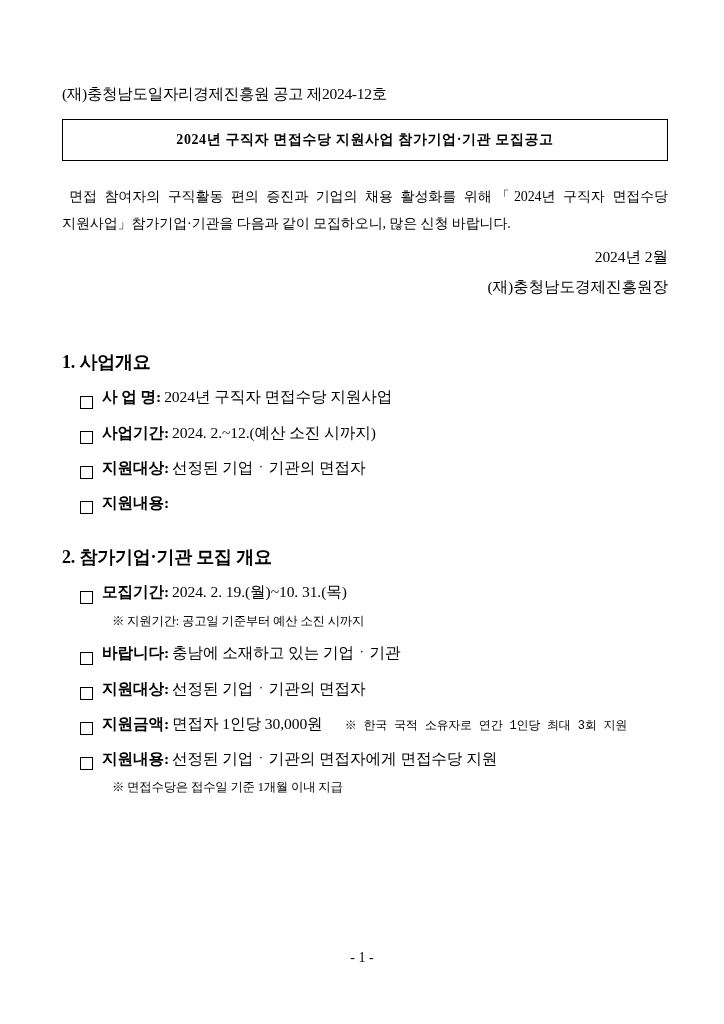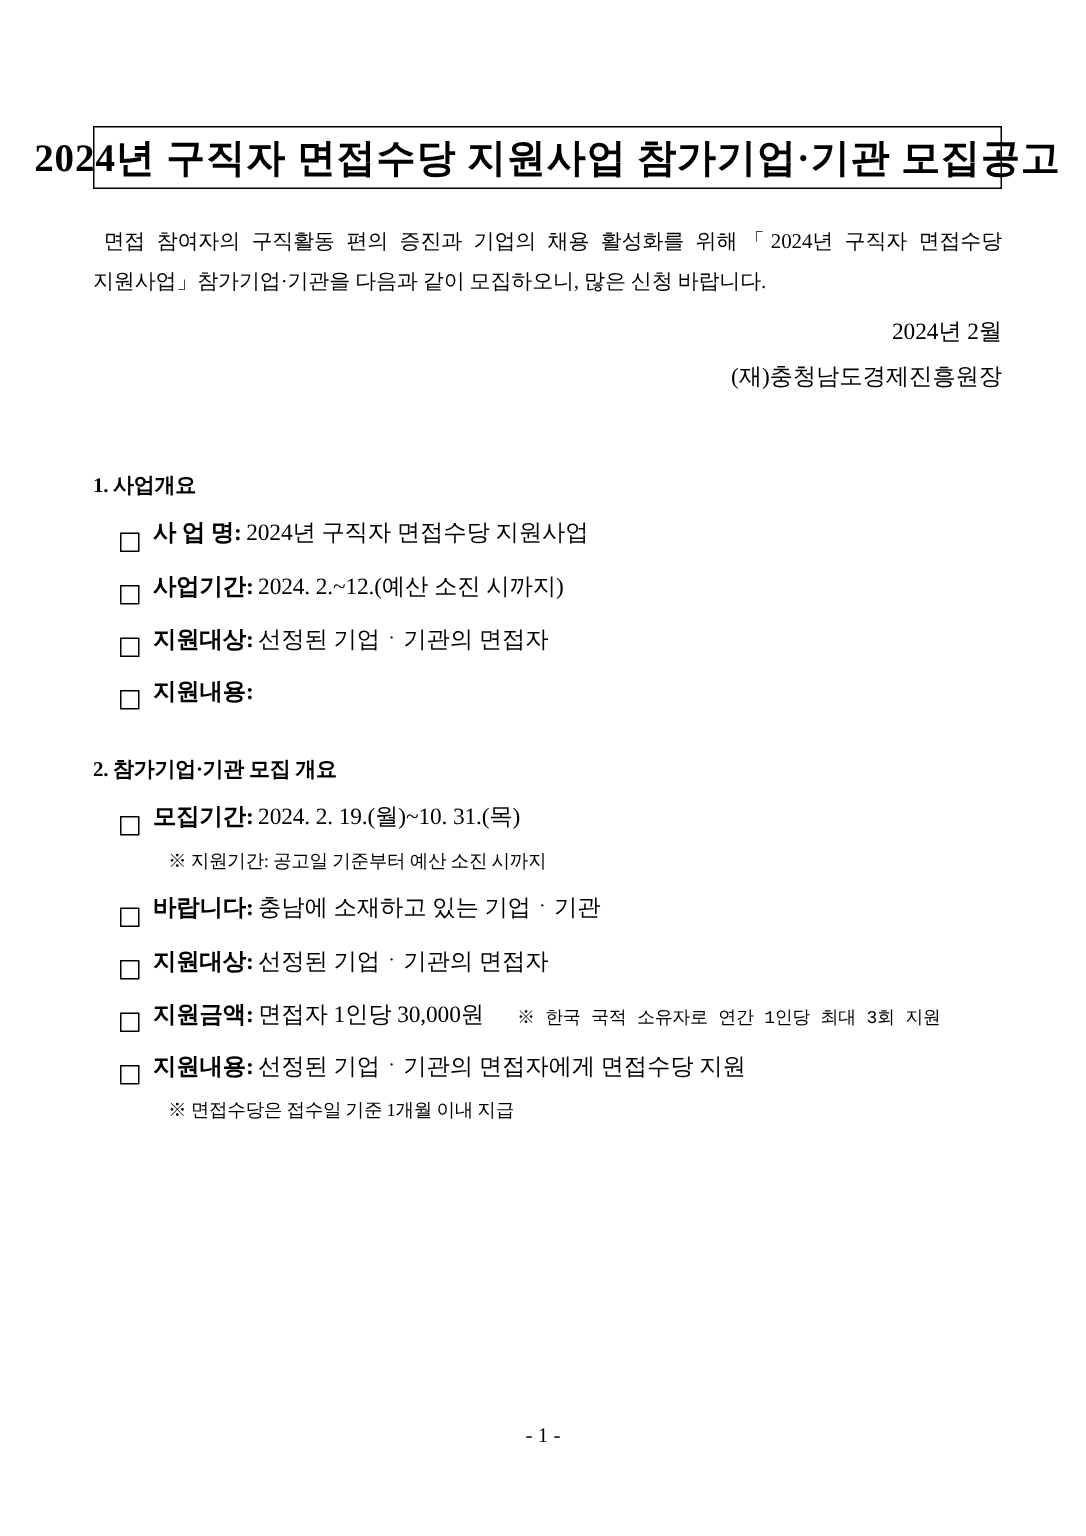--- a/index.html
+++ b/index.html
@@ -34,21 +34,21 @@
   
   .title-box {
     border: 1.6px solid #000;
     height: 40px;
     display: flex;
     align-items: center;
     justify-content: center;
     margin: 0 0 22px 0;
   }
   .title-box .title-text {
-    font-size: 26px;
+    font-size: 14px;
     font-weight: bold;
     letter-spacing: 0.6px;
     white-space: nowrap;
   }
 
   
   .intro {
     font-size: 14px;
     line-height: 1.95;
     text-align: justify;
@@ -63,21 +63,21 @@
     text-align: right;
     font-size: 15.6px;
     line-height: 1.95;
     margin: 0;
     letter-spacing: -0.1px;
   }
   .right-line.strong { font-weight: normal; }
 
   
   .section-heading {
-    font-size: 14px;
+    font-size: 18px;
     font-weight: bold;
     margin: 0;
     letter-spacing: -0.2px;
     white-space: nowrap;
   }
   .sec1 { margin-top: 48px; }
   .sec2 { margin-top: 30px; }
 
   
   .items { margin: 0; padding: 0; list-style: none; }
@@ -130,20 +130,21 @@
     bottom: 58px;
     text-align: center;
     font-size: 14px;
   }
 </style>
 </head>
 <body>
 
 <div class="page">
 
+  <p class="doc-number">(재)충청남도일자리경제진흥원 공고 제2024-12호</p>
 
   <div class="title-box">
     <span class="title-text">2024년 구직자 면접수당 지원사업 참가기업·기관 모집공고</span>
   </div>
 
   <p class="intro"><span class="indent">면접 참여자의 구직활동 편의 증진과 기업의 채용 활성화를 위해「2024년 구직자 면접수당 지원사업」참가기업·기관을 다음과 같이 모집하오니, 많은 신청 바랍니다.</span></p>
 
   <p class="right-line">2024년 2월</p>
   <p class="right-line strong">(재)충청남도경제진흥원장</p>
 

